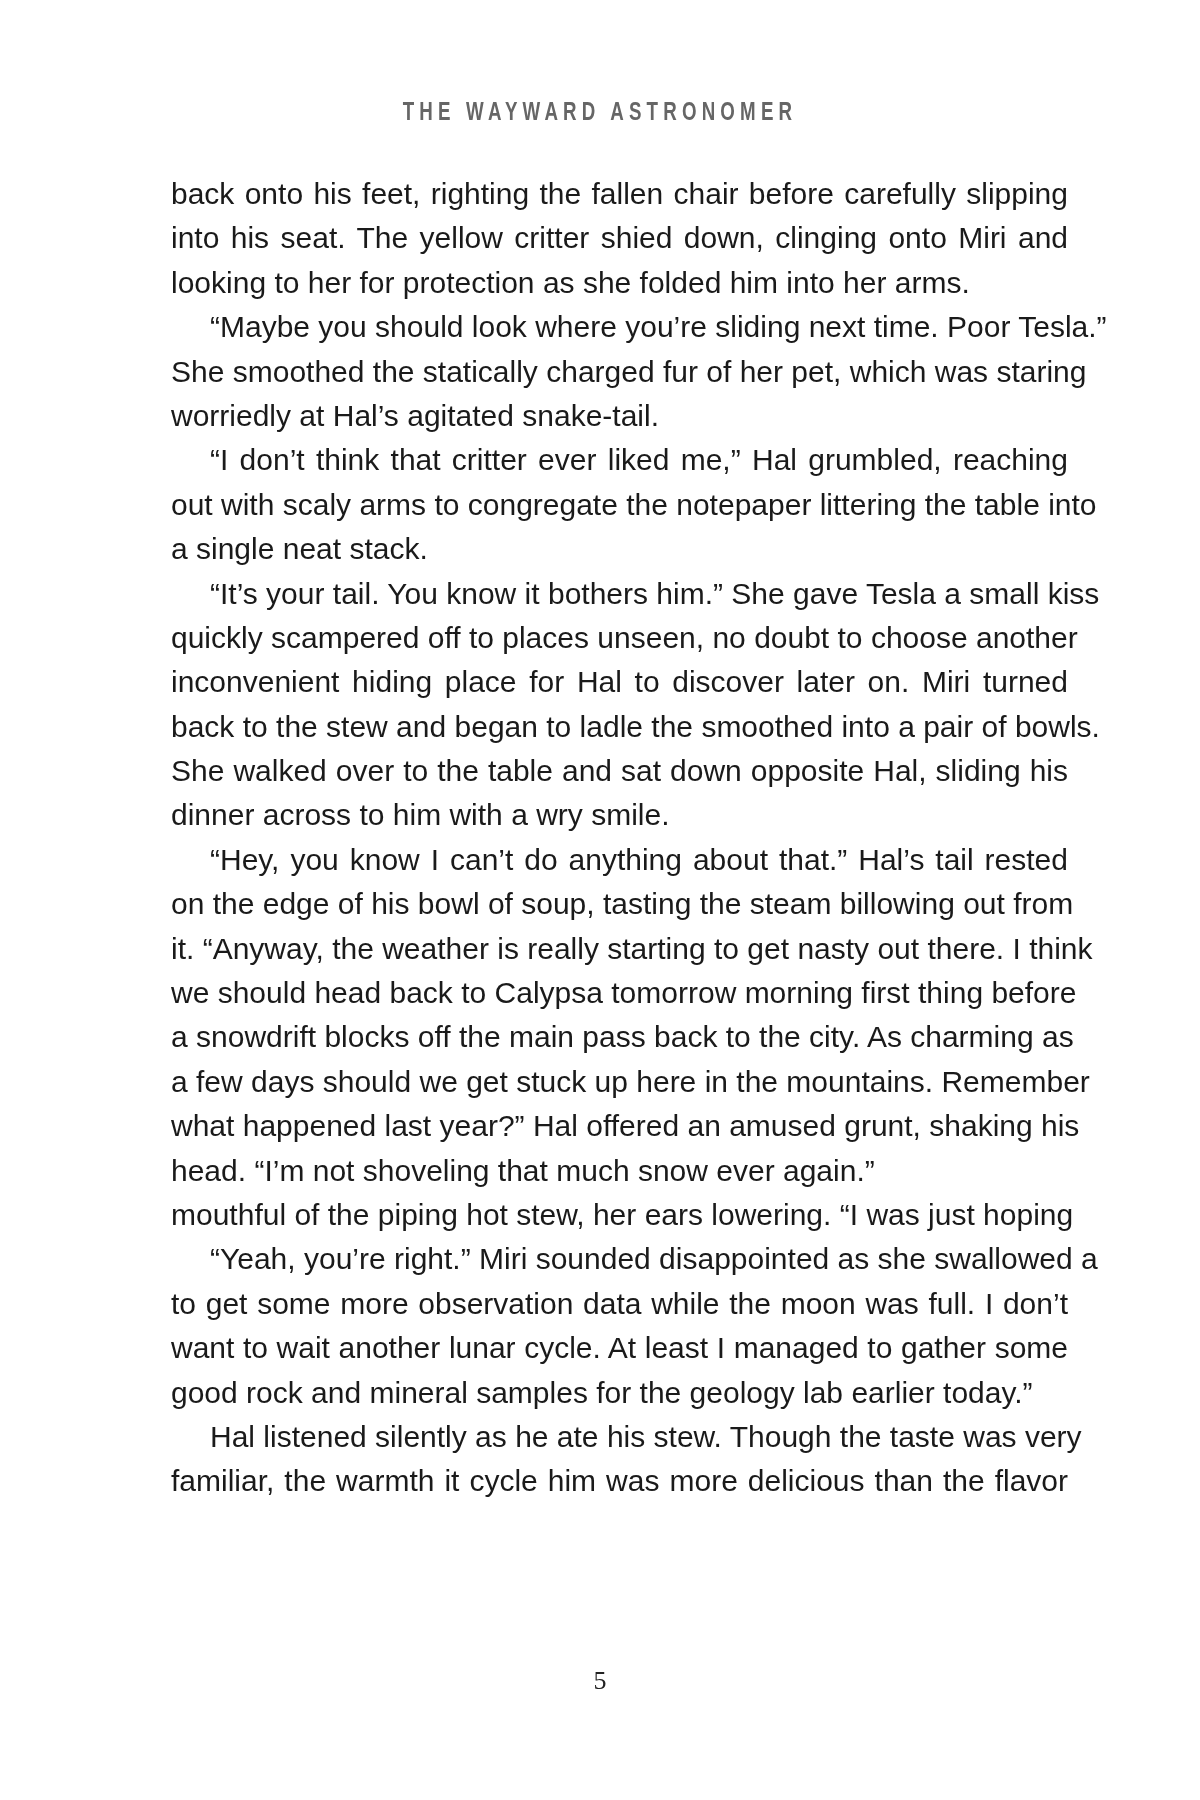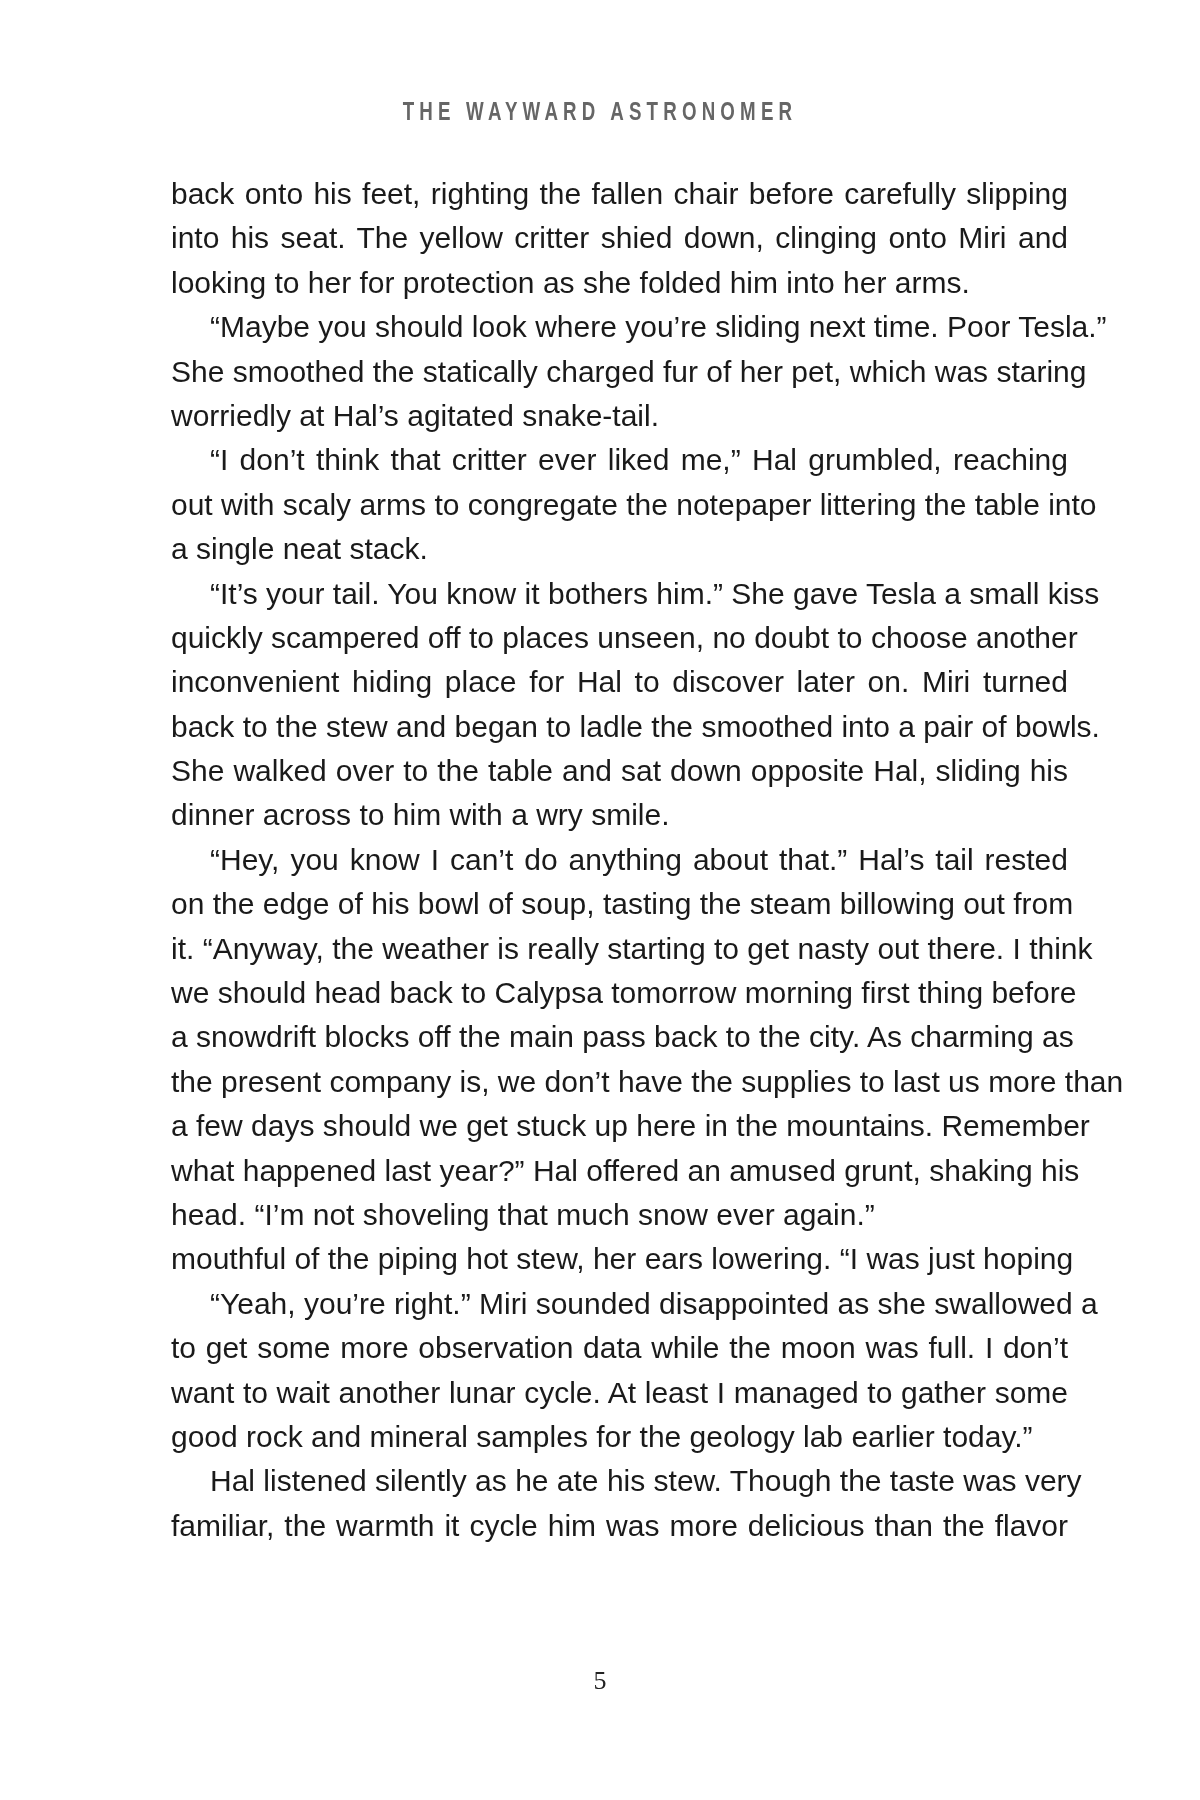--- a/index.html
+++ b/index.html
@@ -46,21 +46,20 @@
     <span class="line">quickly scampered off to places unseen, no doubt to choose another</span>
     <span class="line">inconvenient hiding place for Hal to discover later on. Miri turned</span>
     <span class="line">back to the stew and began to ladle the smoothed into a pair of bowls.</span>
     <span class="line">She walked over to the table and sat down opposite Hal, sliding his</span>
     <span class="line last">dinner across to him with a wry smile.</span>
     <span class="line indent">“Hey, you know I can’t do anything about that.” Hal’s tail rested</span>
     <span class="line">on the edge of his bowl of soup, tasting the steam billowing out from</span>
     <span class="line">it. “Anyway, the weather is really starting to get nasty out there. I think</span>
     <span class="line">we should head back to Calypsa tomorrow morning first thing before</span>
     <span class="line">a snowdrift blocks off the main pass back to the city. As charming as</span>
-    <span class="line">the present company is, we don’t have the supplies to last us more than</span>
     <span class="line">a few days should we get stuck up here in the mountains. Remember</span>
     <span class="line">what happened last year?” Hal offered an amused grunt, shaking his</span>
     <span class="line last">head. “I’m not shoveling that much snow ever again.”</span>
     <span class="line">mouthful of the piping hot stew, her ears lowering. “I was just hoping</span>
     <span class="line indent">“Yeah, you’re right.” Miri sounded disappointed as she swallowed a</span>
     <span class="line">to get some more observation data while the moon was full. I don’t</span>
     <span class="line">want to wait another lunar cycle. At least I managed to gather some</span>
     <span class="line last">good rock and mineral samples for the geology lab earlier today.”</span>
     <span class="line indent">Hal listened silently as he ate his stew. Though the taste was very</span>
     <span class="line">familiar, the warmth it cycle him was more delicious than the flavor</span>

